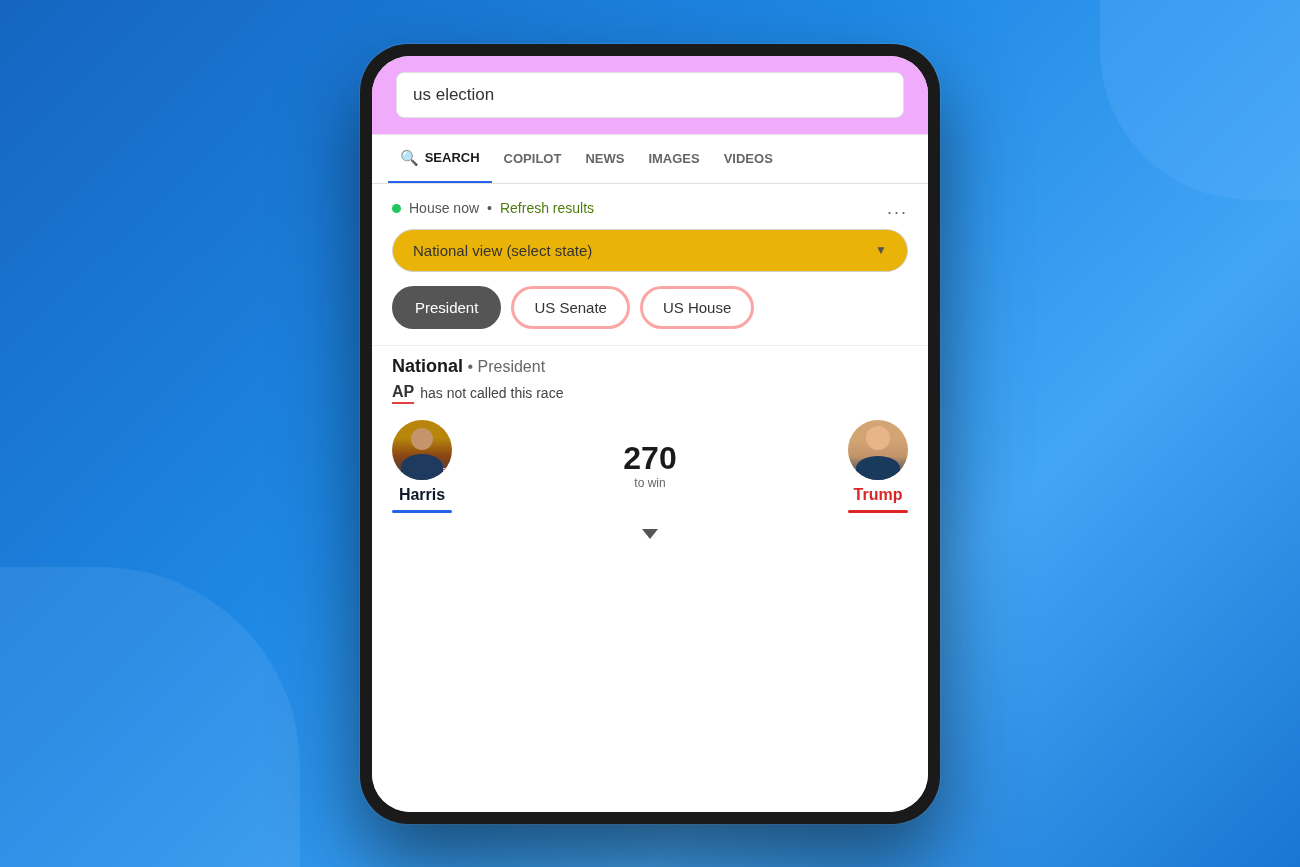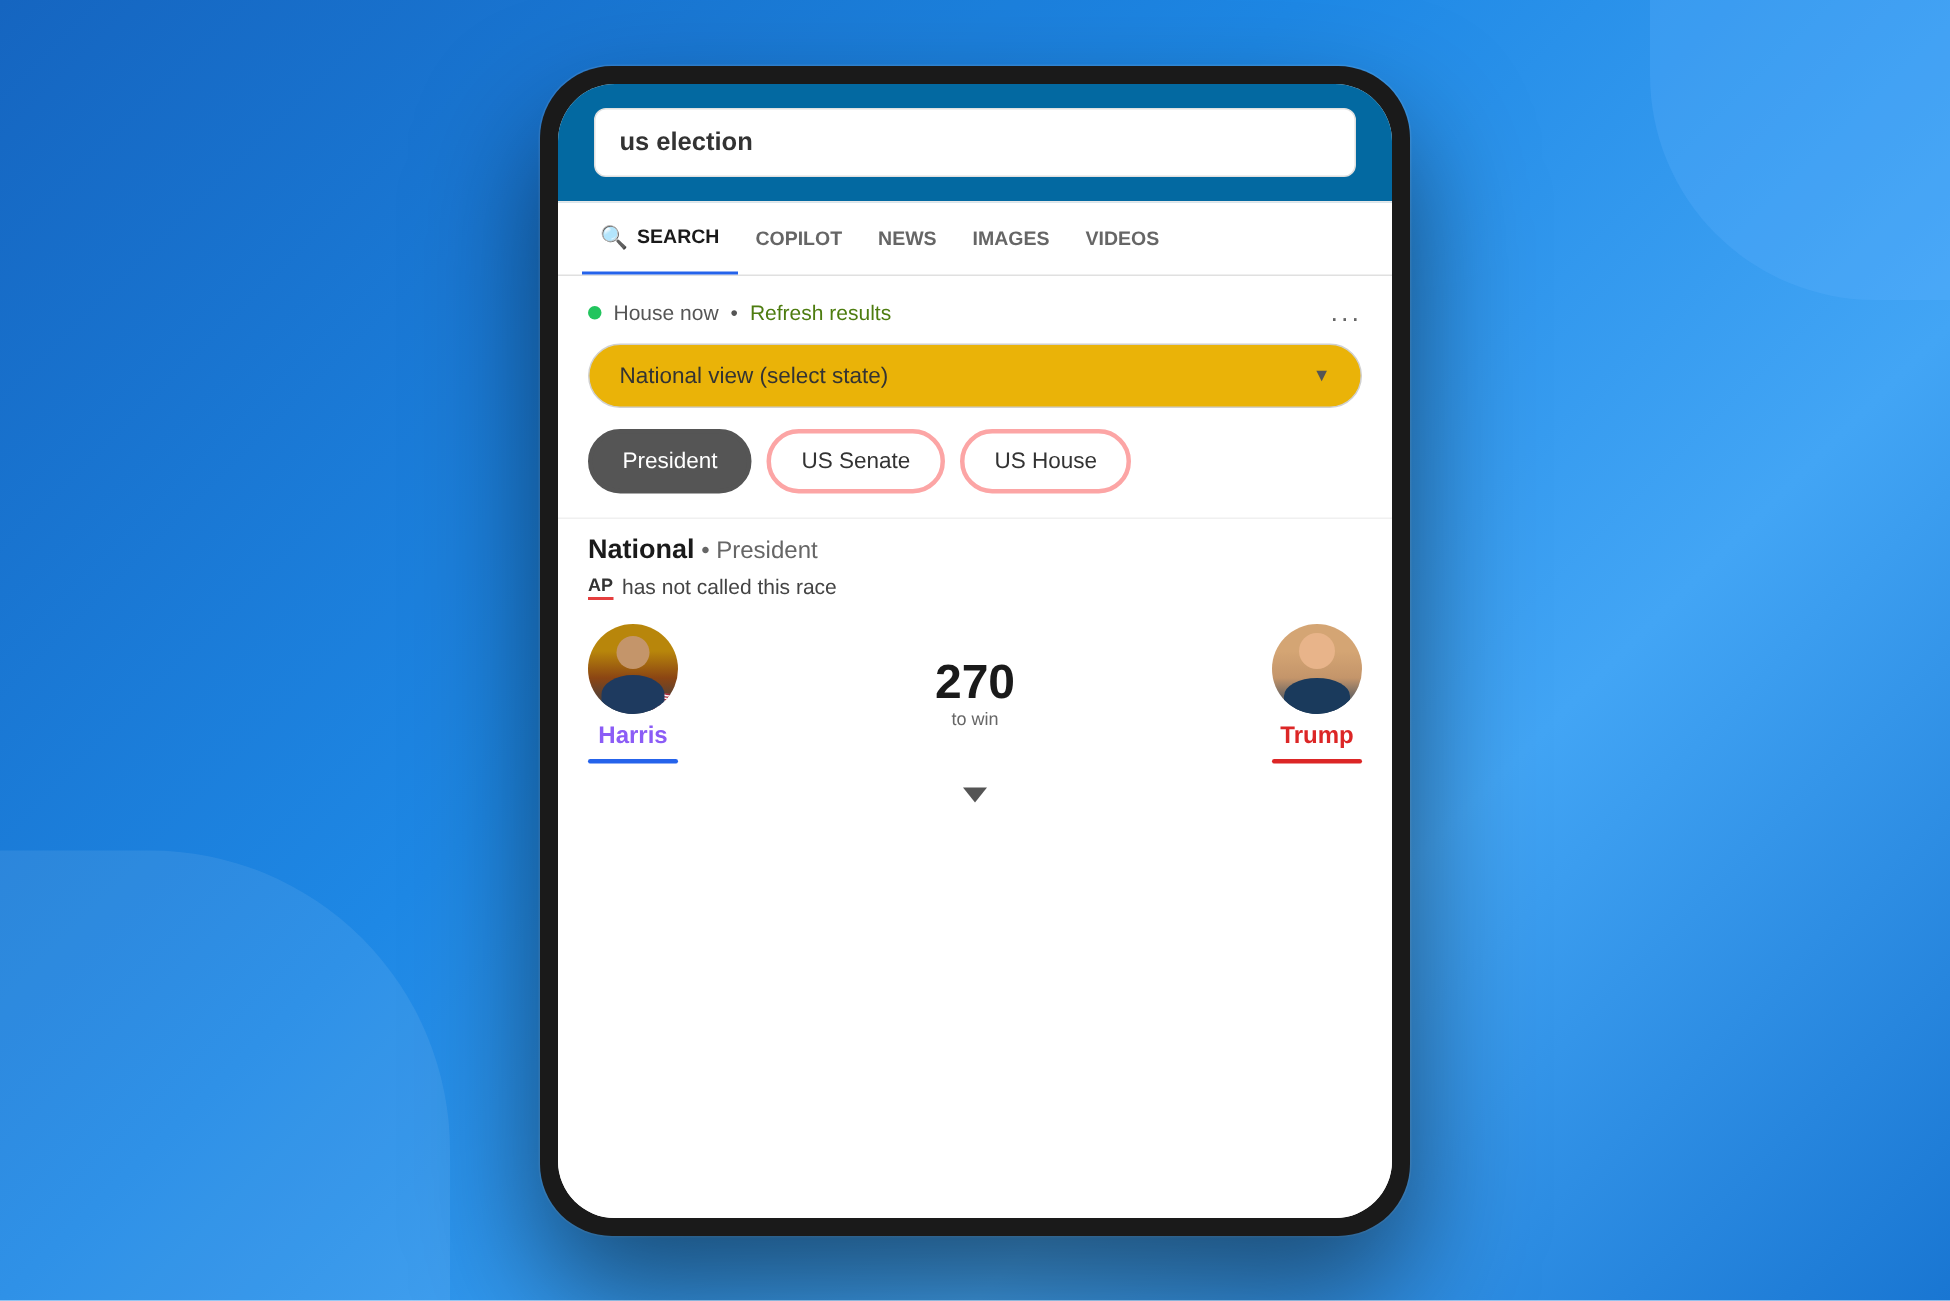--- a/index.html
+++ b/index.html
@@ -106,25 +106,24 @@
     .hamburger-icon span {
       display: block;
       width: 22px;
       height: 2px;
       background: #333;
       border-radius: 2px;
     }
 
     
     .search-bar-container {
-      background: #0369a1;
+      background: #f0abfc;
       padding: 16px 24px;
       border-bottom: 1px solid #e8e8e8;
       flex-shrink: 0;
-      font-weight: bold;
     }
 
     .search-bar {
       background: #ffffff;
       border: 1px solid #e0e0e0;
       border-radius: 8px;
       padding: 12px 16px;
       font-size: 17px;
       color: #333;
       width: 100%;
@@ -281,21 +280,21 @@
       display: flex;
       align-items: center;
       gap: 6px;
       margin-top: 6px;
       font-size: 14px;
       color: #444;
     }
 
     .ap-badge {
       font-weight: 700;
-      font-size: 12px;
+      font-size: 16px;
       color: #333;
       border-bottom: 2px solid #e53e3e;
       padding-bottom: 1px;
     }
 
     
     .candidates-row {
       display: flex;
       align-items: center;
       padding: 16px 20px 10px;
@@ -379,21 +378,21 @@
       transform: translateX(-50%);
       width: 44px;
       height: 24px;
       border-radius: 50% 50% 0 0;
       background: #1a3a5c;
     }
 
     .candidate-name-harris {
       font-size: 16px;
       font-weight: 600;
-      color: #8b5cf6;
+      color: #0f172a;
     }
 
     .candidate-name-trump {
       font-size: 16px;
       font-weight: 600;
       color: #dc2626;
     }
 
     .candidate-bar-blue {
       height: 3px;

